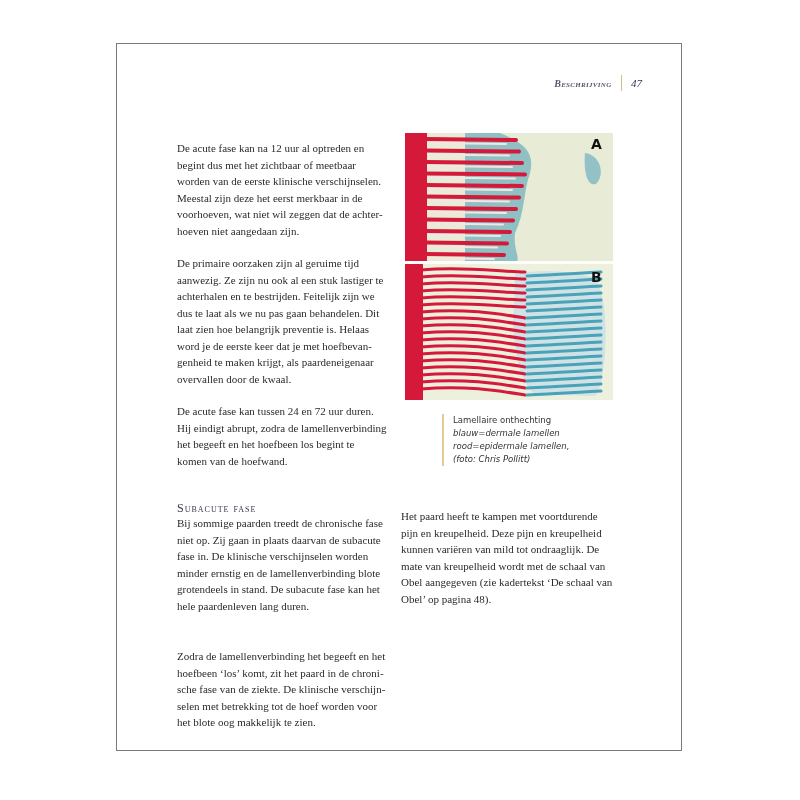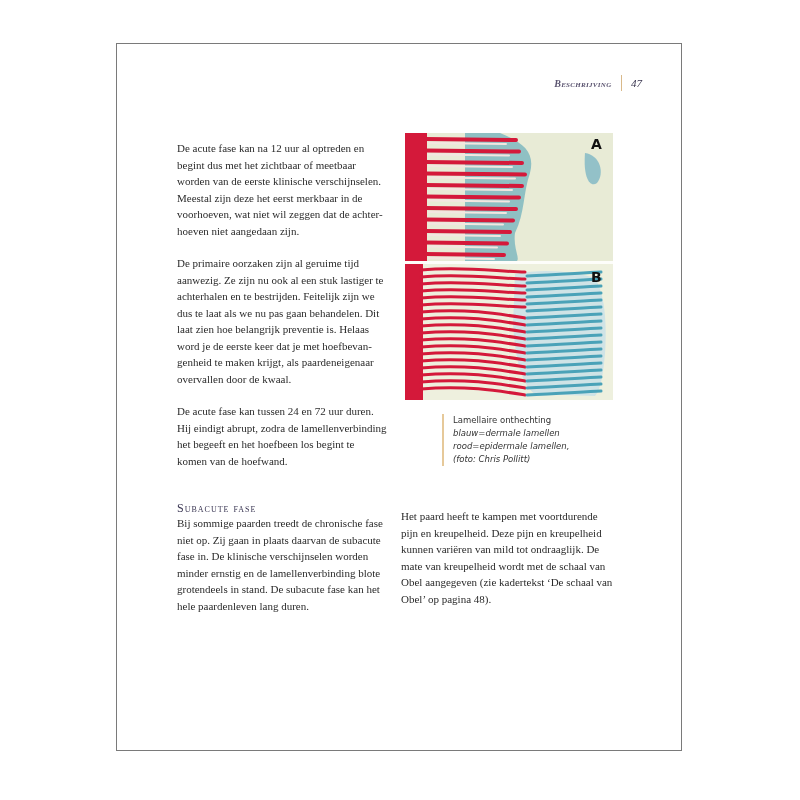--- a/index.html
+++ b/index.html
@@ -40,20 +40,21 @@
     <p>De acute fase kan na 12 uur al optreden en begint dus met het zichtbaar of meetbaar worden van de eerste klinische verschijnselen. Meestal zijn deze het eerst merkbaar in de voorhoeven, wat niet wil zeggen dat de achter-hoeven niet aangedaan zijn.</p>
     <div class="gap-m"></div>
     <p>De primaire oorzaken zijn al geruime tijd aanwezig. Ze zijn nu ook al een stuk lastiger te achterhalen en te bestrijden. Feitelijk zijn we dus te laat als we nu pas gaan behandelen. Dit laat zien hoe belangrijk preventie is. Helaas word je de eerste keer dat je met hoefbevan-genheid te maken krijgt, als paardeneigenaar overvallen door de kwaal.</p>
     <div class="gap-m"></div>
     <p>De acute fase kan tussen 24 en 72 uur duren. Hij eindigt abrupt, zodra de lamellenverbinding het begeeft en het hoefbeen los begint te komen van de hoefwand.</p>
     <div class="gap-l"></div>
     <h3 class="sub-title">Subacute fase</h3>
     <p>Bij sommige paarden treedt de chronische fase niet op. Zij gaan in plaats daarvan de subacute fase in. De klinische verschijnselen worden minder ernstig en de lamellenverbinding blote grotendeels in stand. De subacute fase kan het hele paardenleven lang duren.</p>
     <div class="gap-xl"></div>
     <div class="gap-s"></div>
+    <p>Zodra de lamellenverbinding het begeeft en het hoefbeen ‘los’ komt, zit het paard in de chroni-sche fase van de ziekte. De klinische verschijn-selen met betrekking tot de hoef worden voor het blote oog makkelijk te zien.</p>
   </div>
 
   <div class="figure">
     <svg class="panel panel-a" viewBox="0 0 208 128" preserveAspectRatio="none">
       <rect x="0" y="0" width="208" height="128" fill="#e8ebd6"></rect>
       <path d="M95,0 C120,10 130,20 125,40 C118,60 120,80 110,100 C108,115 115,125 112,128 L60,128 L60,0 Z" fill="#7fb8c0" opacity="0.85"></path>
       <path d="M180,20 C195,22 200,40 192,50 C185,55 178,45 180,20 Z" fill="#7db6c4" opacity="0.8"></path>
       <rect x="0" y="0" width="22" height="128" fill="#d4193a"></rect>
       <g id="lamA" stroke="#d4193a" stroke-width="4" stroke-linecap="round" fill="none">
           <path d="M20,6 L111,7"></path>

